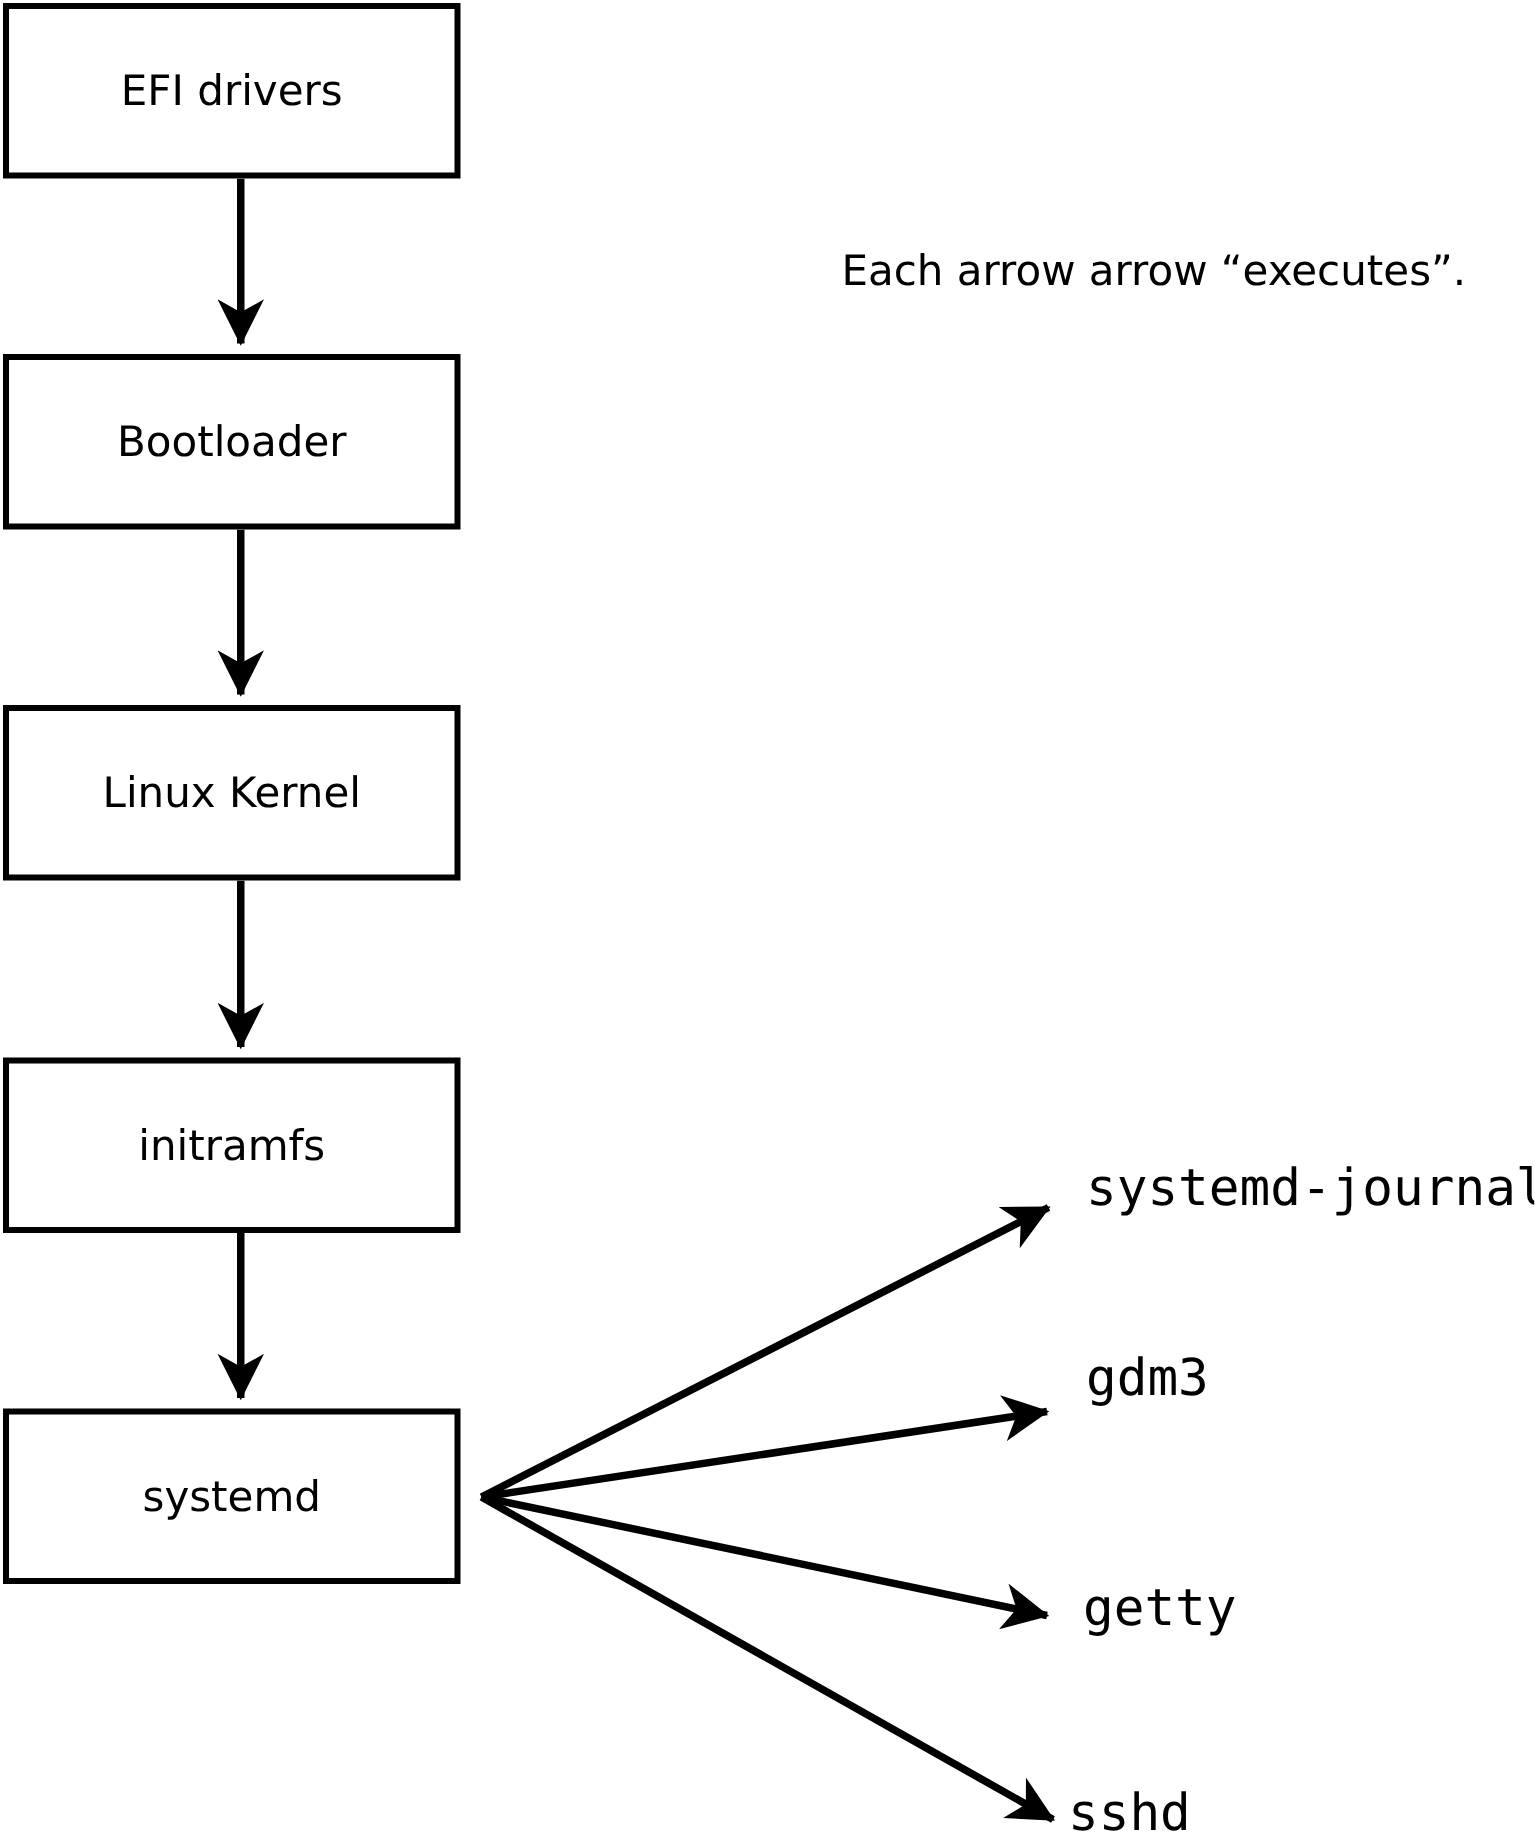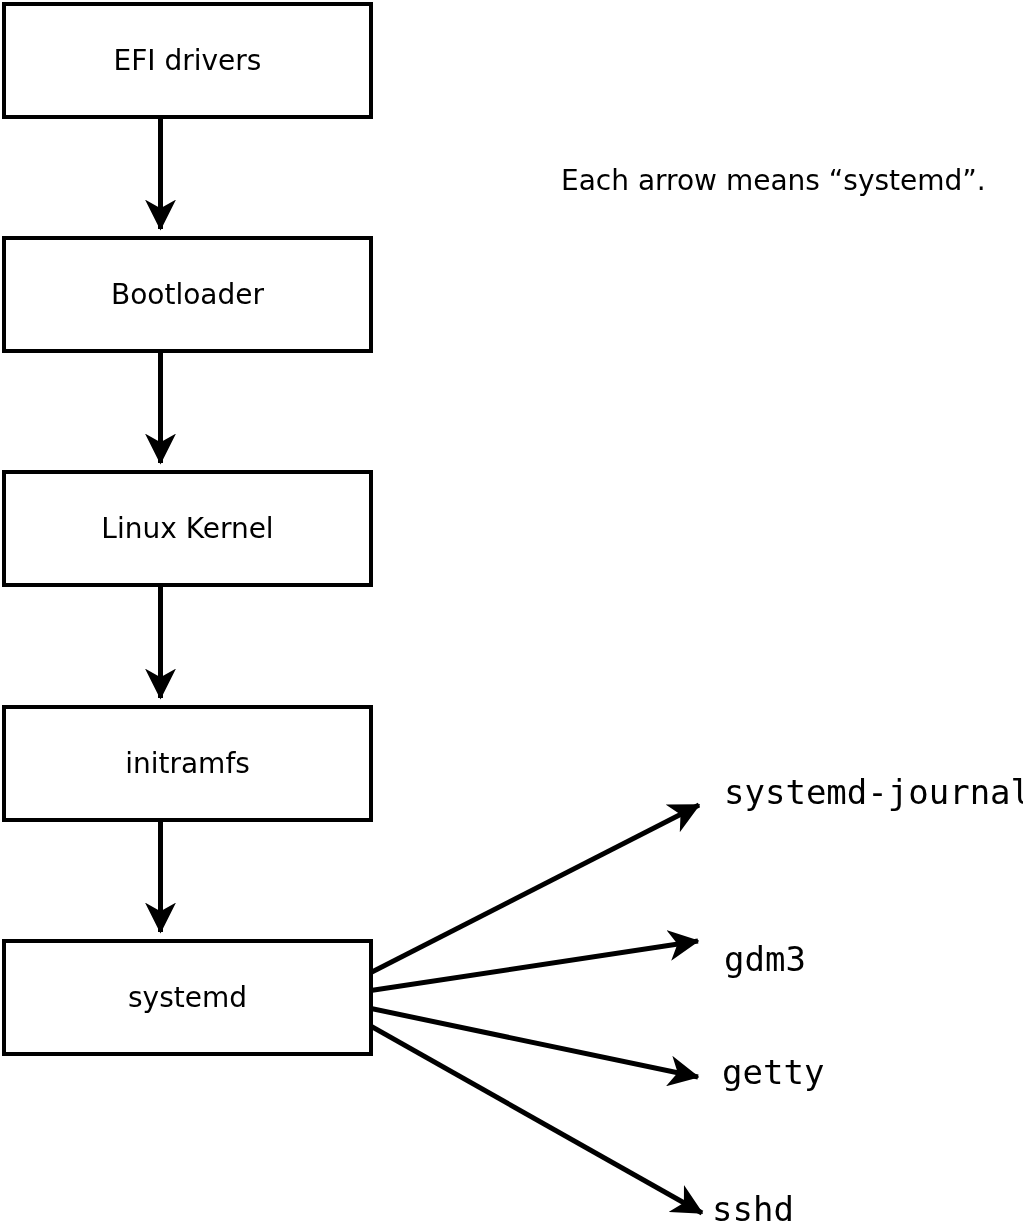--- a/index.html
+++ b/index.html
@@ -19,21 +19,21 @@
   .arrows {
     position: absolute;
     left: 0;
     top: 0;
     width: 1023px;
     height: 1230px;
   }
   .node-box {
     position: absolute;
     left: 2px;
-    width: 371px;
+    width: 305px;
     height: 117px;
     box-sizing: border-box;
     border: 4px solid #000000;
     background: #ffffff;
     display: flex;
     align-items: center;
     justify-content: center;
   }
   .node-label {
     font-size: 28px;
@@ -92,23 +92,23 @@
   </div>
 
   <div class="node-box" style="top:939px">
     <span class="node-label">systemd</span>
   </div>
 
   <div class="node-box" style="top:705px">
     <span class="node-label">initramfs</span>
   </div>
 
-  <div class="annotation">Each arrow means “systemd”.</div>
+  <div class="annotation">Each arrow arrow “executes”.</div>
 
   <div class="proc-label" style="left:724px; top:775px">systemd-journal</div>
 
-  <div class="proc-label" style="left:724px; top:942px">gdm3</div>
+  <div class="proc-label" style="left:724px; top:902px">gdm3</div>
 
   <div class="proc-label" style="left:722px; top:1055px">getty</div>
 
   <div class="proc-label" style="left:712px; top:1192px">sshd</div>
 
 </div>
 
 </body></html>

